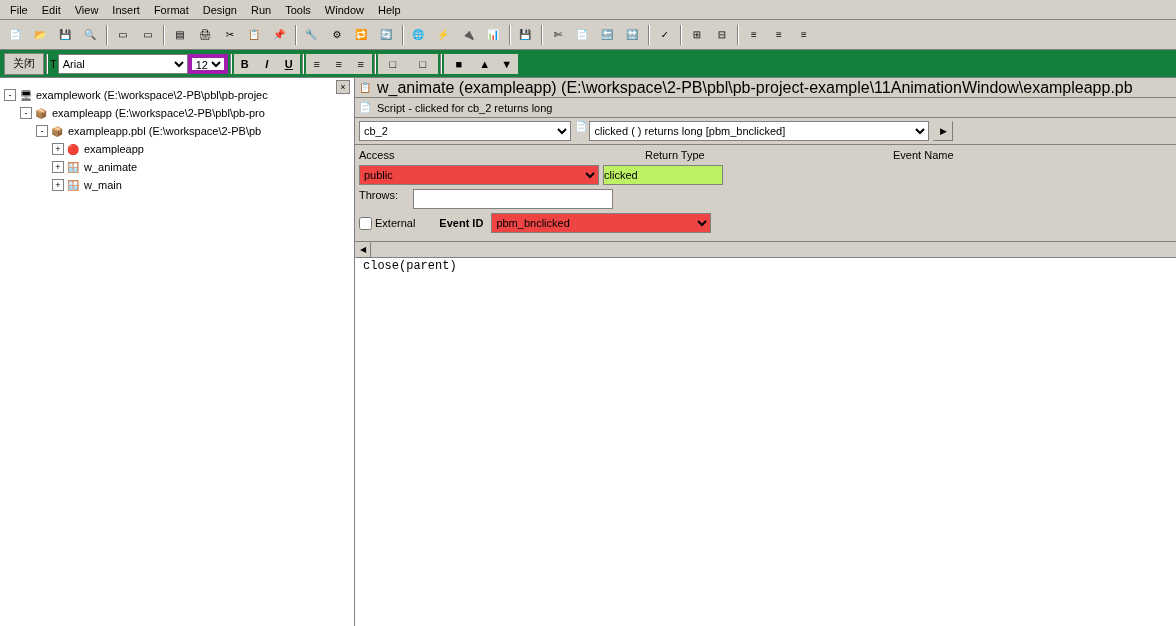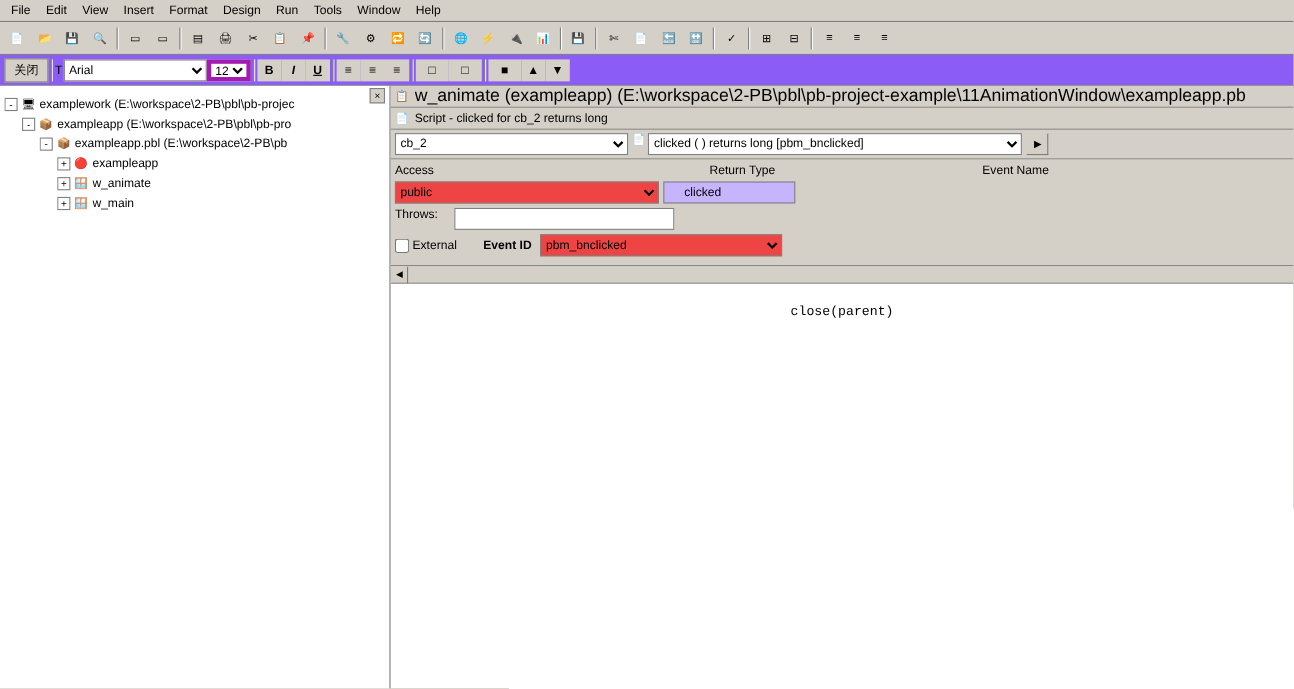--- a/index.html
+++ b/index.html
@@ -45,21 +45,21 @@
     .toolbar-separator {
       width: 2px;
       height: 20px;
       border-left: 1px solid #808080;
       border-right: 1px solid white;
       margin: 0 2px;
     }
 
     
     .format-toolbar {
-      background: #8b5cf6;
+      background: #15803d;
       height: 28px;
       display: flex;
       align-items: center;
       border-bottom: 1px solid #808080;
       padding: 2px 4px;
       gap: 0;
     }
     .close-btn {
       background: #d4d0c8;
       border: 1px solid #808080;
@@ -272,23 +272,23 @@
     }
     .field-select {
       height: 20px;
       font-size: 11px;
       background: #ef4444;
       border: 1px solid #808080;
     }
     .field-text {
       height: 20px;
       font-size: 11px;
-      background: #c4b5fd;
-      border: 1px solid #808080;
-      padding: 1px 18px;
+      background: #bef264;
+      border: 1px solid #808080;
+      padding: 1px 0;
     }
     .throws-input {
       height: 20px;
       font-size: 11px;
       background: white;
       border: 1px solid #808080;
       padding: 1px 3px;
       width: 200px;
     }
     .checkbox-external {
@@ -320,25 +320,24 @@
       font-size: 8px;
       display: flex;
       align-items: center;
       justify-content: center;
     }
 
     
     .code-area {
       flex: 1;
       background: white;
-      padding: 17px 8px;
+      padding: 0 8px;
       font-family: 'Courier New', monospace;
       font-size: 12px;
       overflow: auto;
-      text-align: center;
     }
     .code-line {
       white-space: pre;
       line-height: 1.4;
     }
   </style>
 </head>
 <body>
 
 <div class="menubar">

